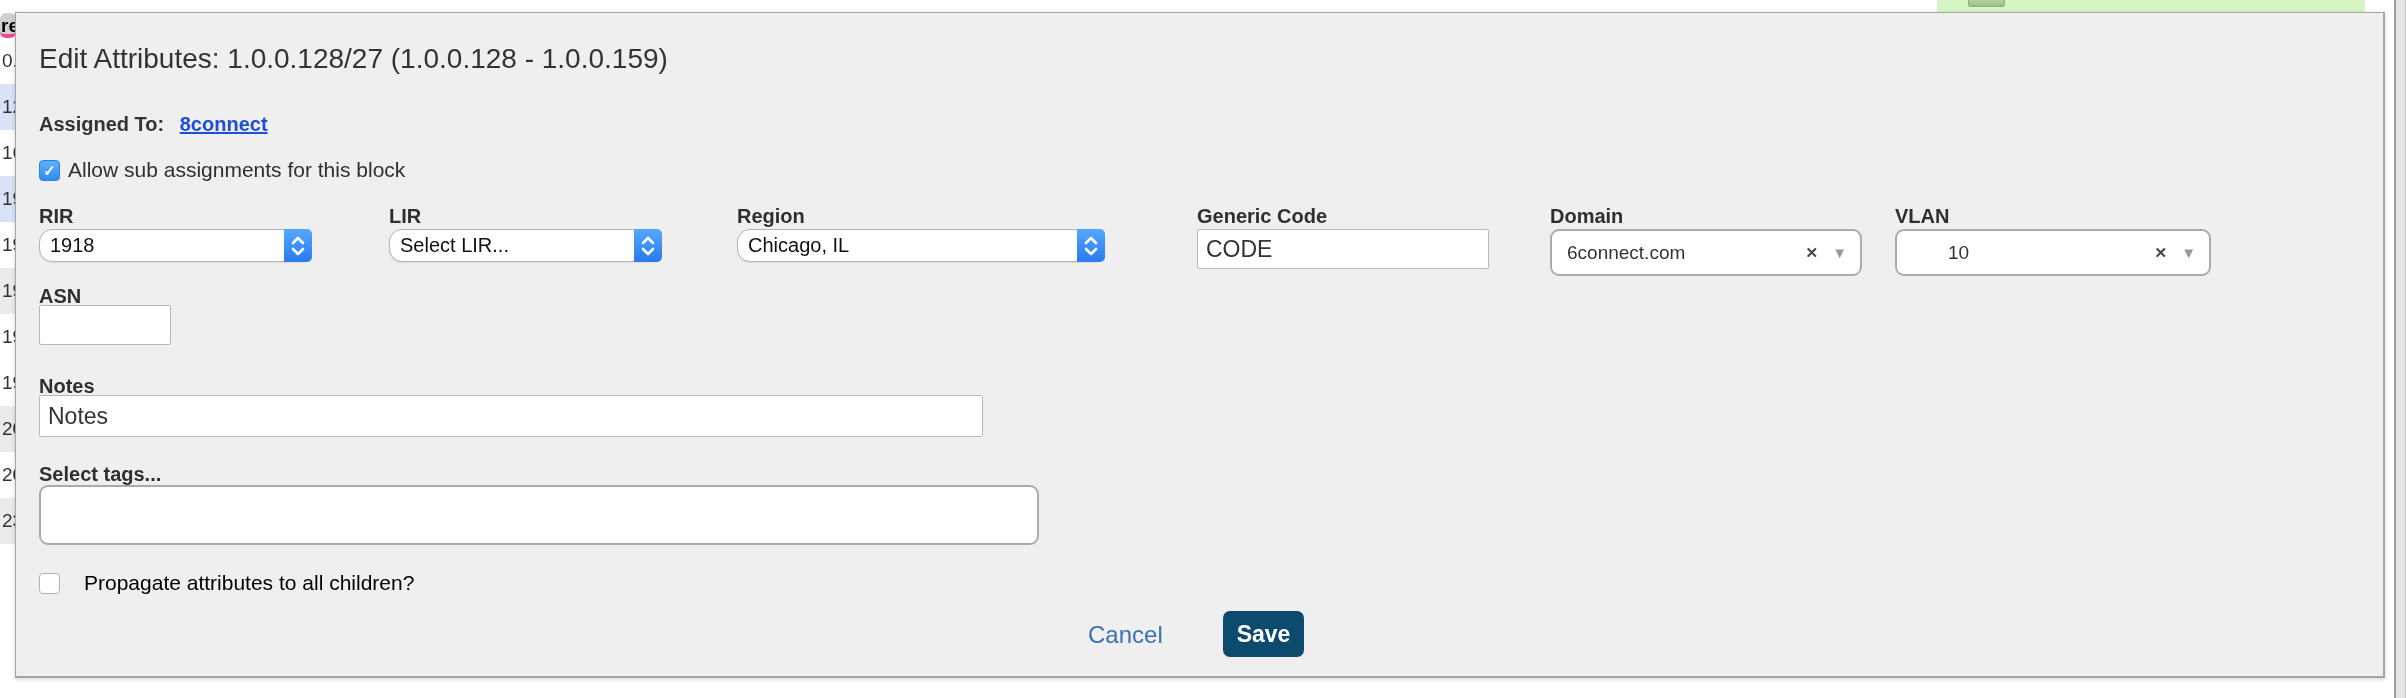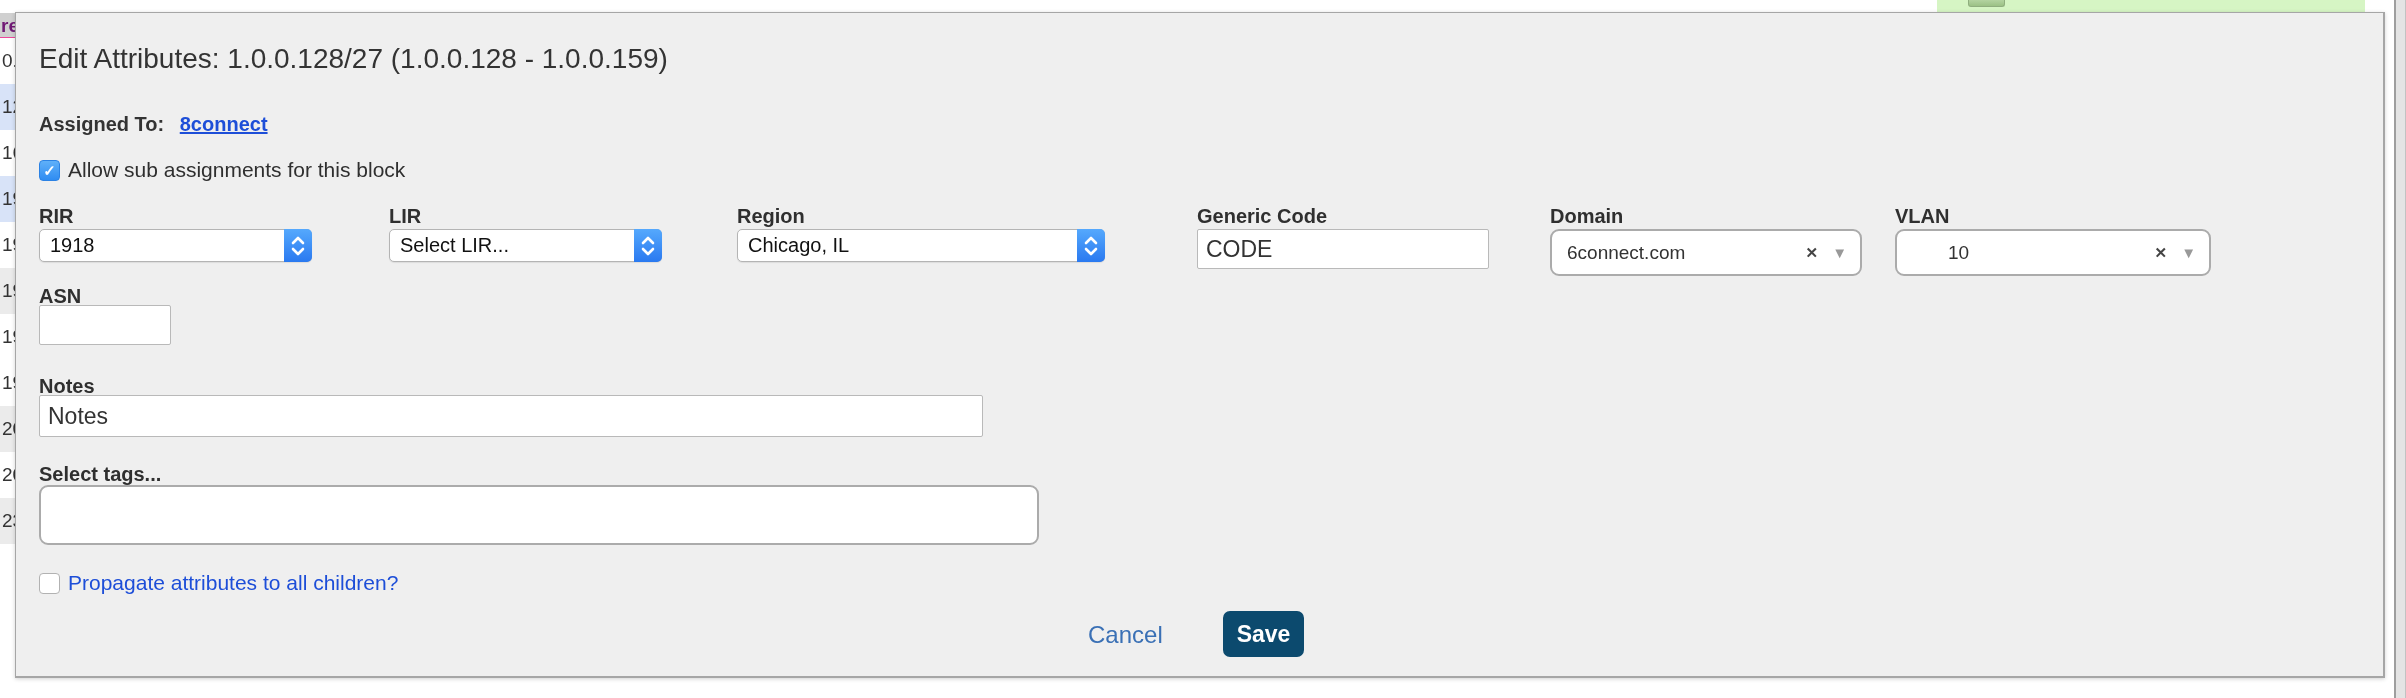--- a/index.html
+++ b/index.html
@@ -1,22 +1,22 @@
 <!DOCTYPE html>
 <html><head>
 <meta charset="utf-8">
 <style>
   * { margin:0; padding:0; box-sizing:border-box; }
   html,body { width:2406px; height:698px; background:#ffffff; overflow:hidden;
               font-family:"Liberation Sans", sans-serif; }
 
   
   .bg-strip { position:absolute; left:0; top:13px; width:16px; height:560px; overflow:hidden; }
-  .bg-strip-header { height:25px; line-height:25px; background:#d0d0d0; border-bottom:1px solid #ec4899;
-                     color:#701a75; font-weight:bold; font-size:19px; padding-left:1px; white-space:nowrap; }
+  .bg-strip-header { height:25px; line-height:25px; background:#d0d0d0; border-bottom:4px solid #ec4899;
+                     color:#000000; font-weight:bold; font-size:19px; padding-left:1px; white-space:nowrap;border-radius:6px; }
   .bg-row { height:46px; line-height:46px; font-size:19px; color:#333; padding-left:2px; white-space:nowrap; }
   .bg-row.blue { background:#d8e3f8; }
   .bg-row.gray { background:#ebebeb; }
 
   .top-green-bar { position:absolute; left:1937px; top:0; width:428px; height:12px; background:#d6f5c4; }
   .green-btn-fragment { position:absolute; left:31px; top:0; width:37px; height:7px;
                         background:linear-gradient(#b3d3a0,#9cc186); border:1px solid #8fae7e; border-top:none;
                         border-radius:0 0 3px 3px; }
   .right-rail { position:absolute; left:2394px; top:0; width:12px; height:698px; background:#e4e4e4;
                 border-left:2px solid #9e9e9e; border-right:1px solid #c2c2c2; }
@@ -35,21 +35,21 @@
   .checkbox.checked { background:linear-gradient(#5fb0f9,#2f8cf2); border:1px solid #2b82e4;
                       color:#fff; font-size:15px; font-weight:bold; text-align:center; line-height:20px; }
   .checkbox.empty { background:#fff; border:1px solid #b2b2b2; }
 
   .allow-row { position:absolute; left:23px; top:145px; display:flex; align-items:center; }
   .allow-row .cb-label { font-size:21px; color:#2f2f2f; margin-left:8px; }
 
   .field-label { position:absolute; font-size:20px; font-weight:bold; color:#2f2f2f; }
 
   
-  .mac-select { position:absolute; height:33px; background:#fff; border:1px solid #b4b4b4; border-radius:5px;
+  .mac-select { position:absolute; height:33px; background:#fff; border:1px solid #b4b4b4; border-radius:13px;
                 cursor:default; box-shadow:0 1px 1px rgba(0,0,0,.08); }
   .mac-select .sel-val { line-height:31px; padding-left:10px; font-size:20px; color:#111; white-space:nowrap;
                          overflow:hidden; }
   .sel-stepper { position:absolute; top:-1px; right:-1px; width:28px; height:33px;
                  background:linear-gradient(#55a9fd,#2a79f0); border-radius:0 5px 5px 0;
                  display:flex; align-items:center; justify-content:center; }
 
   .text-input { position:absolute; background:#fff; border:1px solid #b9b9b9; border-radius:2px;
                 font-family:"Liberation Sans", sans-serif; font-size:23px; color:#333; padding-left:8px; }
 
@@ -60,21 +60,21 @@
   .chosen-clear { margin-left:auto; font-size:15px; font-weight:bold; color:#444; cursor:pointer; }
   .chosen-arrow { color:#999; font-size:15px; margin:0 13px 0 14px; }
 
   .tags-box { position:absolute; left:23px; top:472px; width:1000px; height:60px; background:#fff;
               border:2px solid #ababab; border-radius:9px; }
   .tags-box input { width:100%; height:100%; border:none; outline:none; background:transparent;
                     border-radius:9px; font-size:20px; padding-left:12px;
                     font-family:"Liberation Sans", sans-serif; }
 
   .propagate-row { position:absolute; left:23px; top:558px; display:flex; align-items:center; }
-  .propagate-row .cb-label { font-size:21px; color:#1d4ed8; margin-left:8px; }
+  .propagate-row .cb-label { font-size:21px; color:#000000; margin-left:24px; }
 
   .cancel-link { position:absolute; left:1072px; top:608px; font-size:24px; color:#3a70b5;
                  text-decoration:none; cursor:pointer; }
   .save-button { position:absolute; left:1207px; top:598px; width:81px; height:46px; background:#0c4a6e;
                  border:6px solid #0c4a6e; border-radius:7px; color:#fff; font-size:23px; font-weight:bold;
                  font-family:"Liberation Sans", sans-serif; cursor:pointer; }
 </style>
 </head>
 <body>
 

